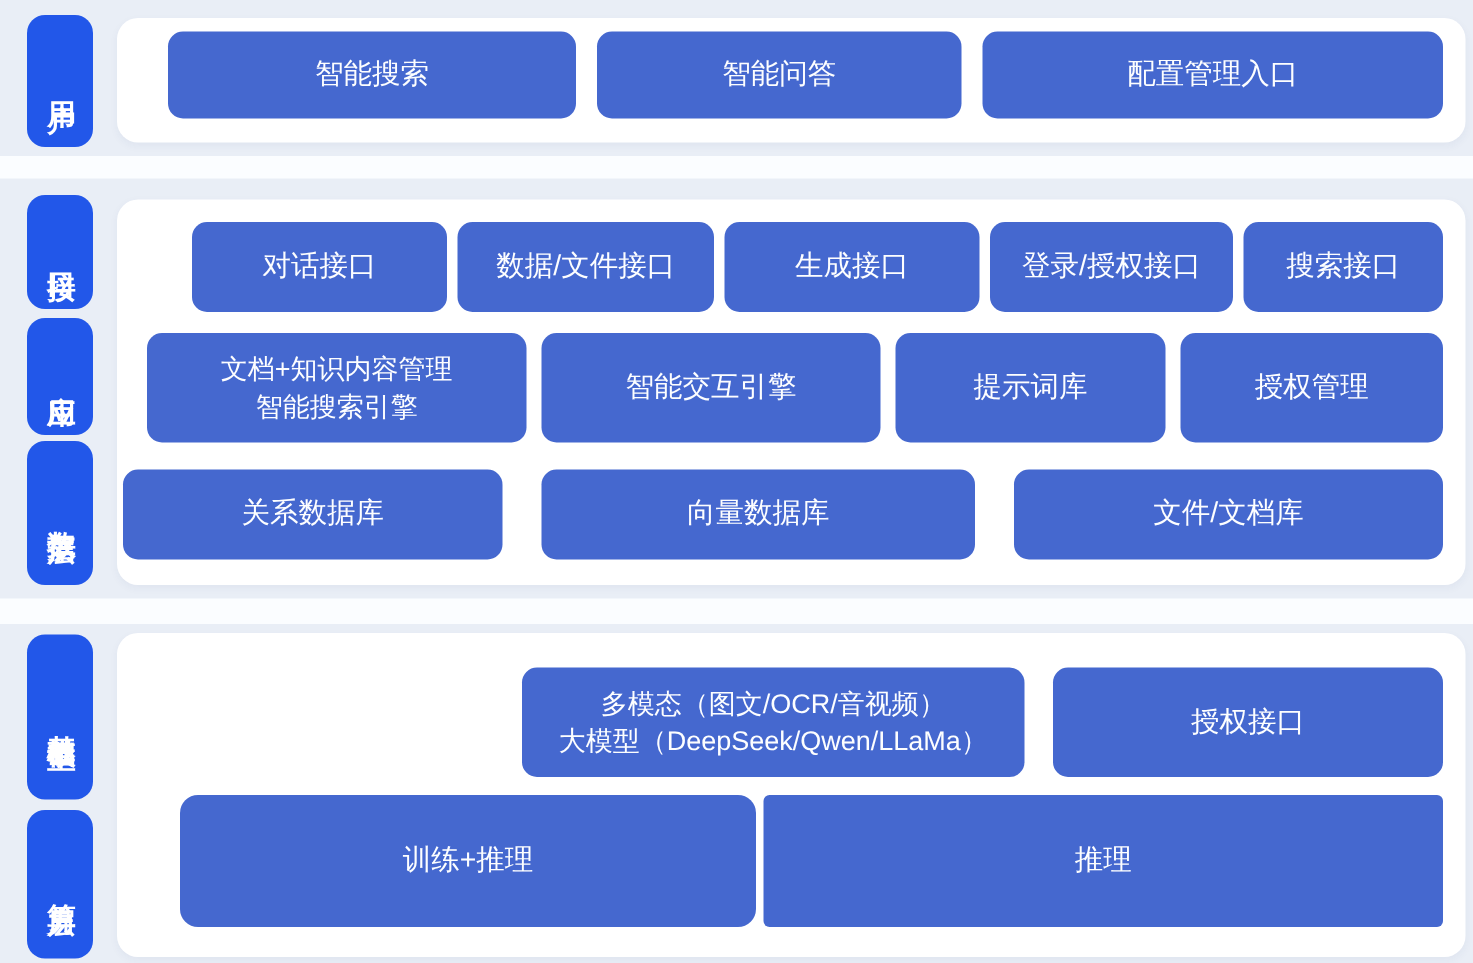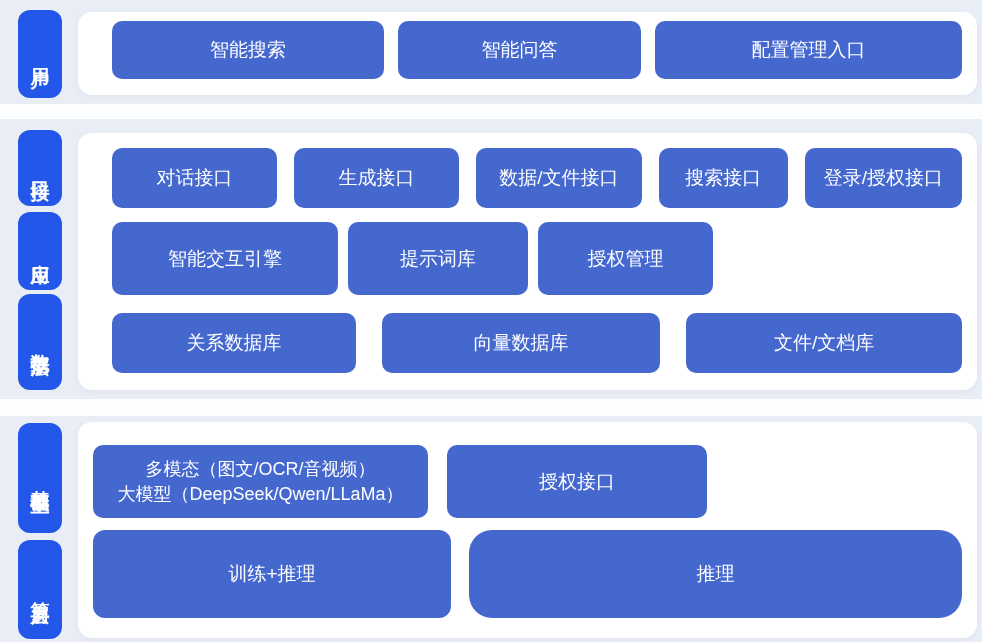--- a/index.html
+++ b/index.html
@@ -10,21 +10,21 @@
   .canvas{
     position:relative;width:982px;height:642px;
     background:#e9eef6;overflow:hidden;
   }
   .stripe{position:absolute;left:0;right:0;background:#fbfdff;}
   .stripe.s1{top:104px;height:15px;}
   .stripe.s2{top:399px;height:17px;}
   .card{
     position:absolute;background:#ffffff;border-radius:14px;
     box-shadow:0 2px 6px rgba(40,60,110,0.05);
-    box-sizing:border-box;display:flex;flex-direction:column;
+    box-sizing:border-box;display:flex;flex-direction:column;align-items:flex-end;
   }
   .row{display:flex;align-items:stretch;}
   .btn{
     background:#4568cf;border-radius:10px;color:#fdfeff;
     display:flex;align-items:center;justify-content:center;
     text-align:center;font-size:19px;line-height:1.35;
     white-space:pre-line;box-sizing:border-box;
     min-width:0;flex-shrink:1;
   }
   .btn.multi{font-size:18px;}
@@ -54,44 +54,46 @@
 
   <div class="card" style="left:78px;top:12px;width:899px;height:83px;padding:9px 15px 0 34px">
     <div class="row" style="gap:14px">
       <div class="btn" style="width:272px;height:58px">智能搜索</div>
       <div class="btn" style="width:243px;height:58px">智能问答</div>
       <div class="btn" style="width:307px;height:58px">配置管理入口</div>
     </div>
   </div>
 
   <div class="card" style="left:78px;top:133px;width:899px;height:257px;padding:15px 15px 0 34px">
-    <div class="row" style="gap:17px;margin-bottom:14px">
+    <div class="row" style="gap:7px;margin-bottom:14px">
       <div class="btn" style="width:170px;height:60px">对话接口</div>
+      <div class="btn" style="width:171px;height:60px">数据/文件接口</div>
       <div class="btn" style="width:170px;height:60px">生成接口</div>
-      <div class="btn" style="width:171px;height:60px">数据/文件接口</div>
+      <div class="btn" style="width:162px;height:60px">登录/授权接口</div>
       <div class="btn" style="width:133px;height:60px">搜索接口</div>
-      <div class="btn" style="width:162px;height:60px">登录/授权接口</div>
     </div>
     <div class="row" style="gap:10px;margin-bottom:18px">
+      <div class="btn multi" style="width:253px;height:73px">文档+知识内容管理
+智能搜索引擎</div>
       <div class="btn" style="width:226px;height:73px">智能交互引擎</div>
       <div class="btn" style="width:180px;height:73px">提示词库</div>
       <div class="btn" style="width:175px;height:73px">授权管理</div>
     </div>
     <div class="row" style="gap:26px">
       <div class="btn" style="width:253px;height:60px">关系数据库</div>
       <div class="btn" style="width:289px;height:60px">向量数据库</div>
       <div class="btn" style="width:286px;height:60px">文件/文档库</div>
     </div>
   </div>
 
   <div class="card" style="left:78px;top:422px;width:899px;height:216px;padding:23px 15px 0 15px">
     <div class="row" style="gap:19px;margin-bottom:12px">
       <div class="btn multi" style="width:335px;height:73px">多模态（图文/OCR/音视频）
 大模型（DeepSeek/Qwen/LLaMa）</div>
       <div class="btn" style="width:260px;height:73px">授权接口</div>
     </div>
-    <div class="row" style="gap:18px">
+    <div class="row" style="gap:5px">
       <div class="btn" style="width:384px;height:88px;border-radius:12px">训练+推理</div>
-      <div class="btn" style="width:529px;height:88px;border-radius:23px">推理</div>
+      <div class="btn" style="width:453px;height:88px;border-radius:4px">推理</div>
     </div>
   </div>
 
 </div>
 
 </body></html>

